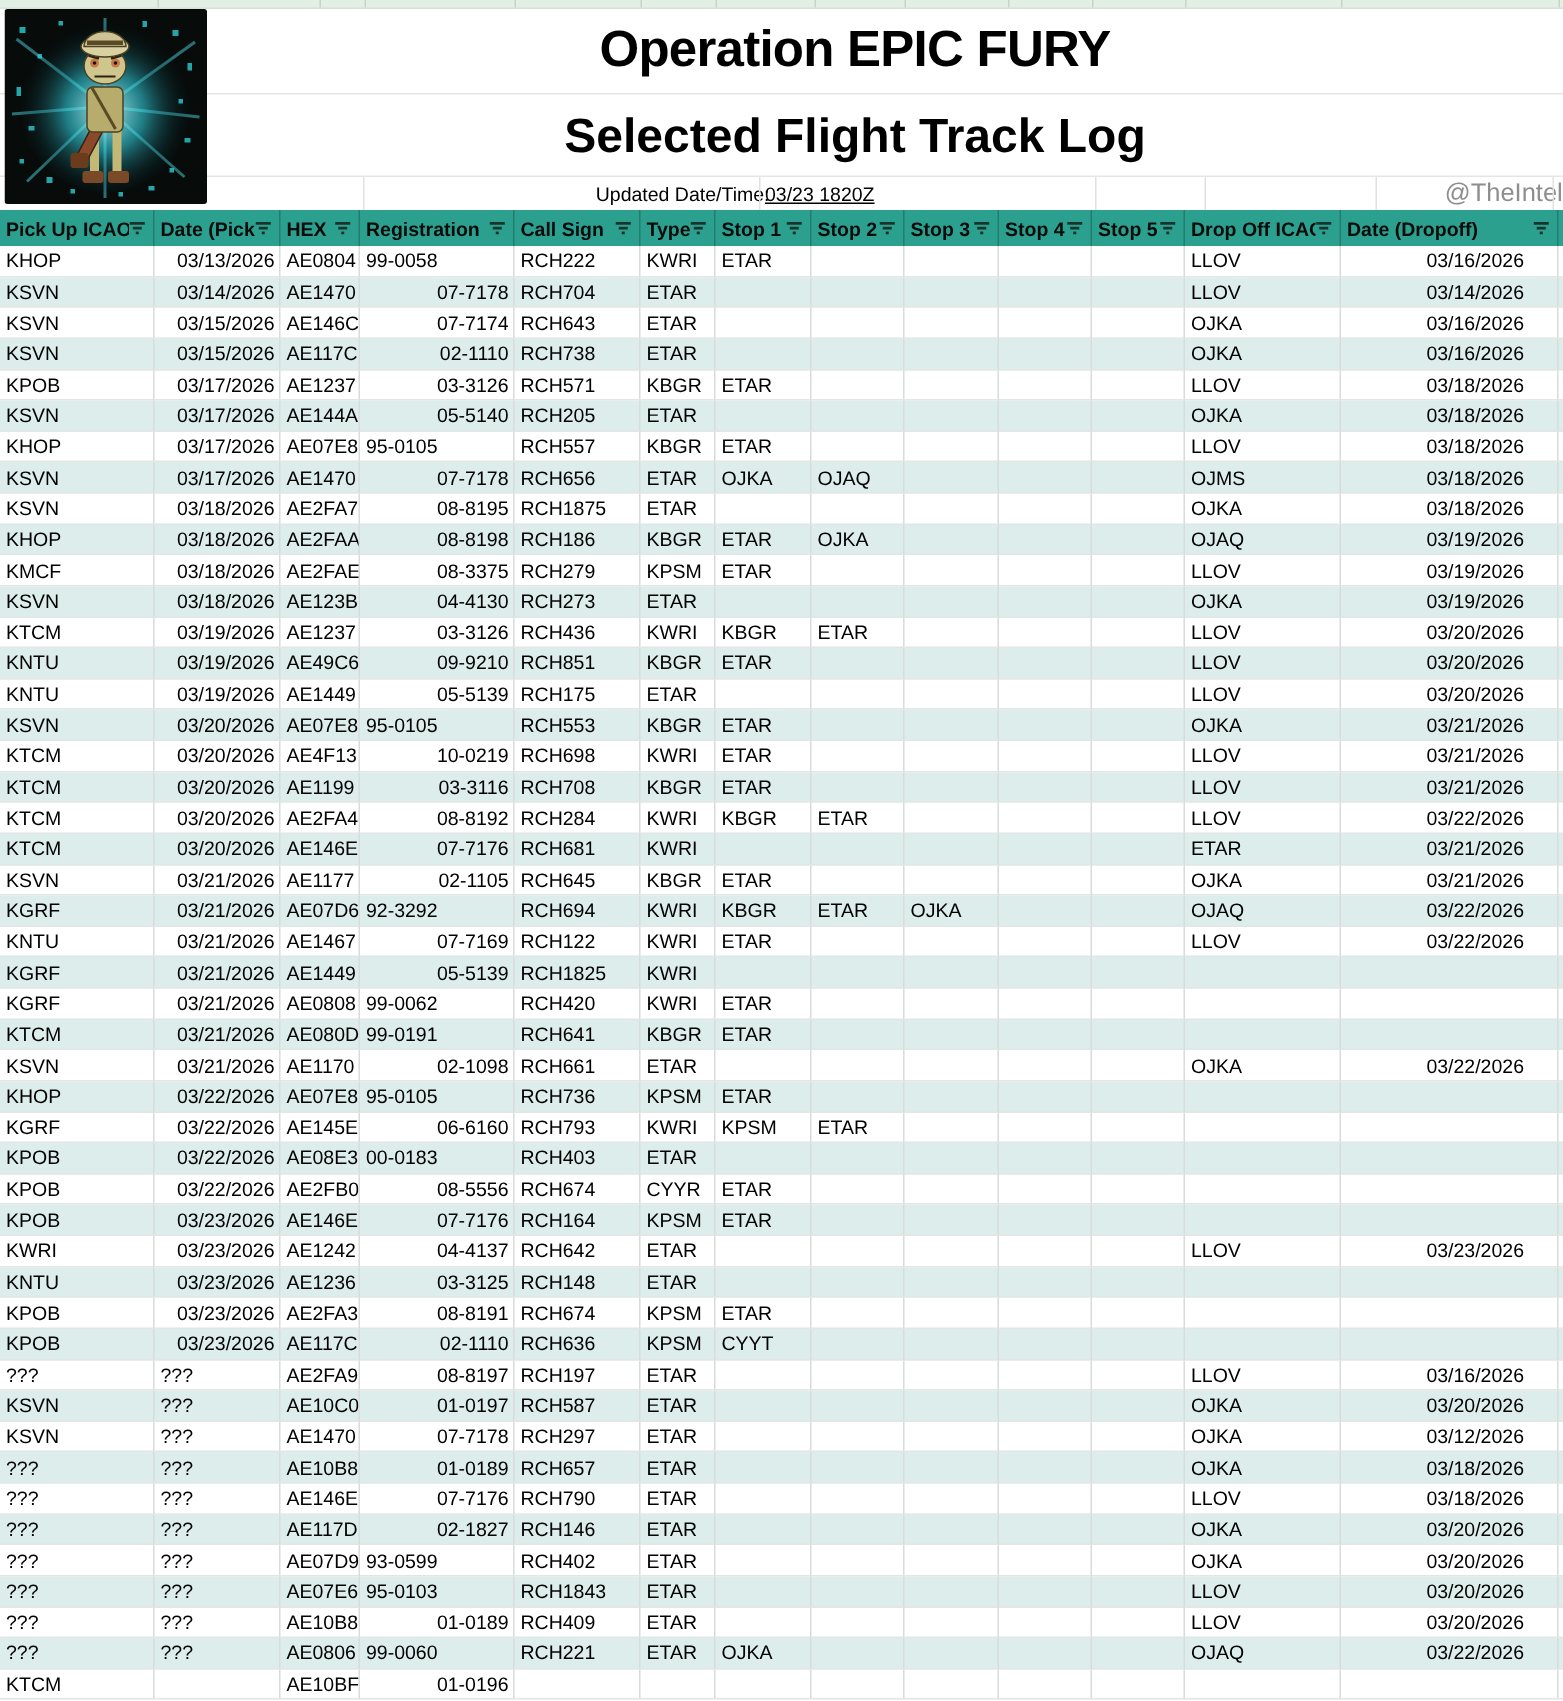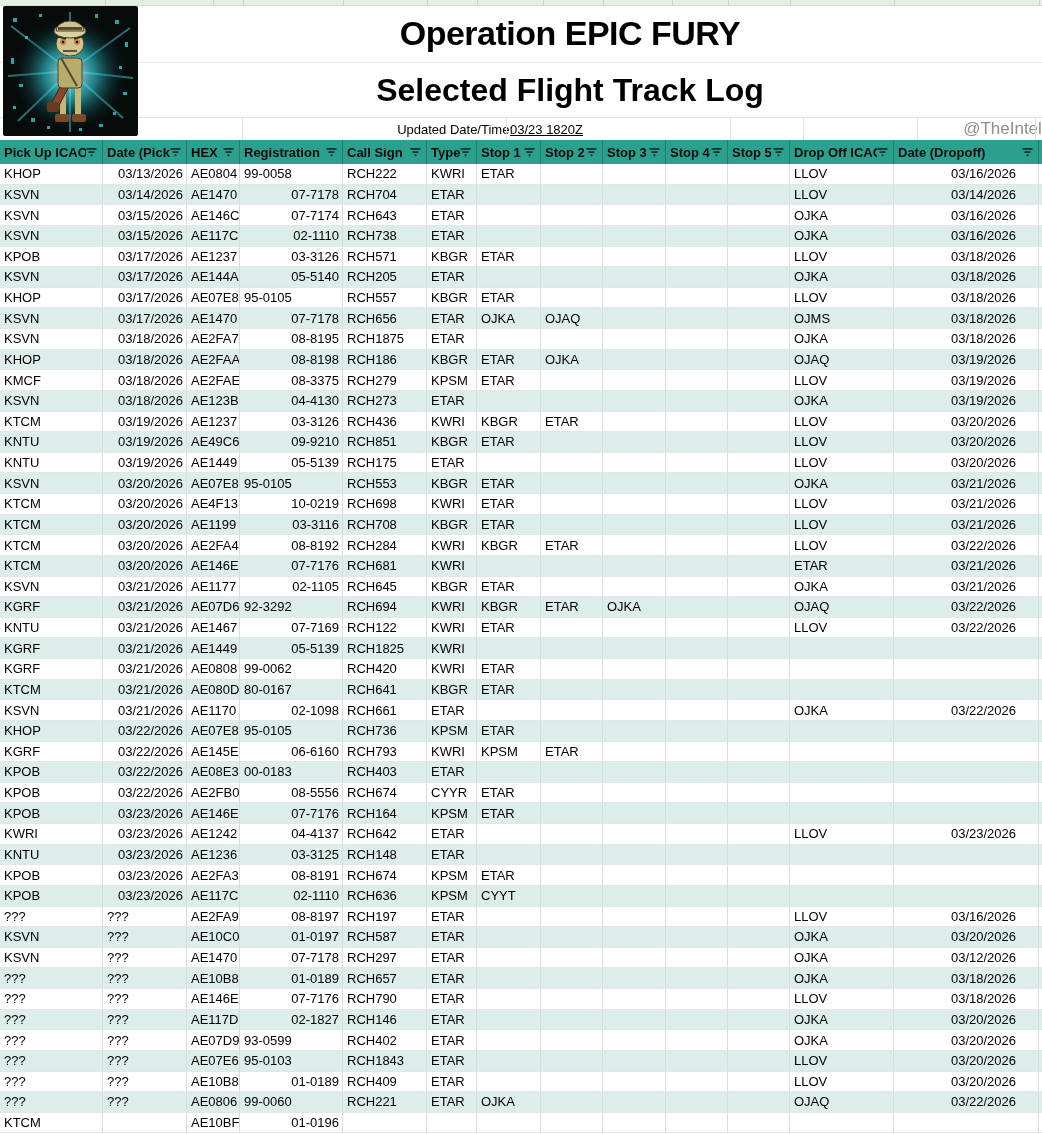--- a/index.html
+++ b/index.html
@@ -688,21 +688,21 @@
           <div class="td"></div>
           <div class="td"></div>
           <div class="td"></div>
           <div class="td lastdate"></div>
           <div class="td filler"></div>
         </div>
         <div class="tr body stripe">
           <div class="td">KTCM</div>
           <div class="td r">03/21/2026</div>
           <div class="td">AE080D</div>
-          <div class="td">80-0167</div>
+          <div class="td">99-0191</div>
           <div class="td">RCH641</div>
           <div class="td">KBGR</div>
           <div class="td">ETAR</div>
           <div class="td"></div>
           <div class="td"></div>
           <div class="td"></div>
           <div class="td"></div>
           <div class="td"></div>
           <div class="td lastdate"></div>
           <div class="td filler"></div>

